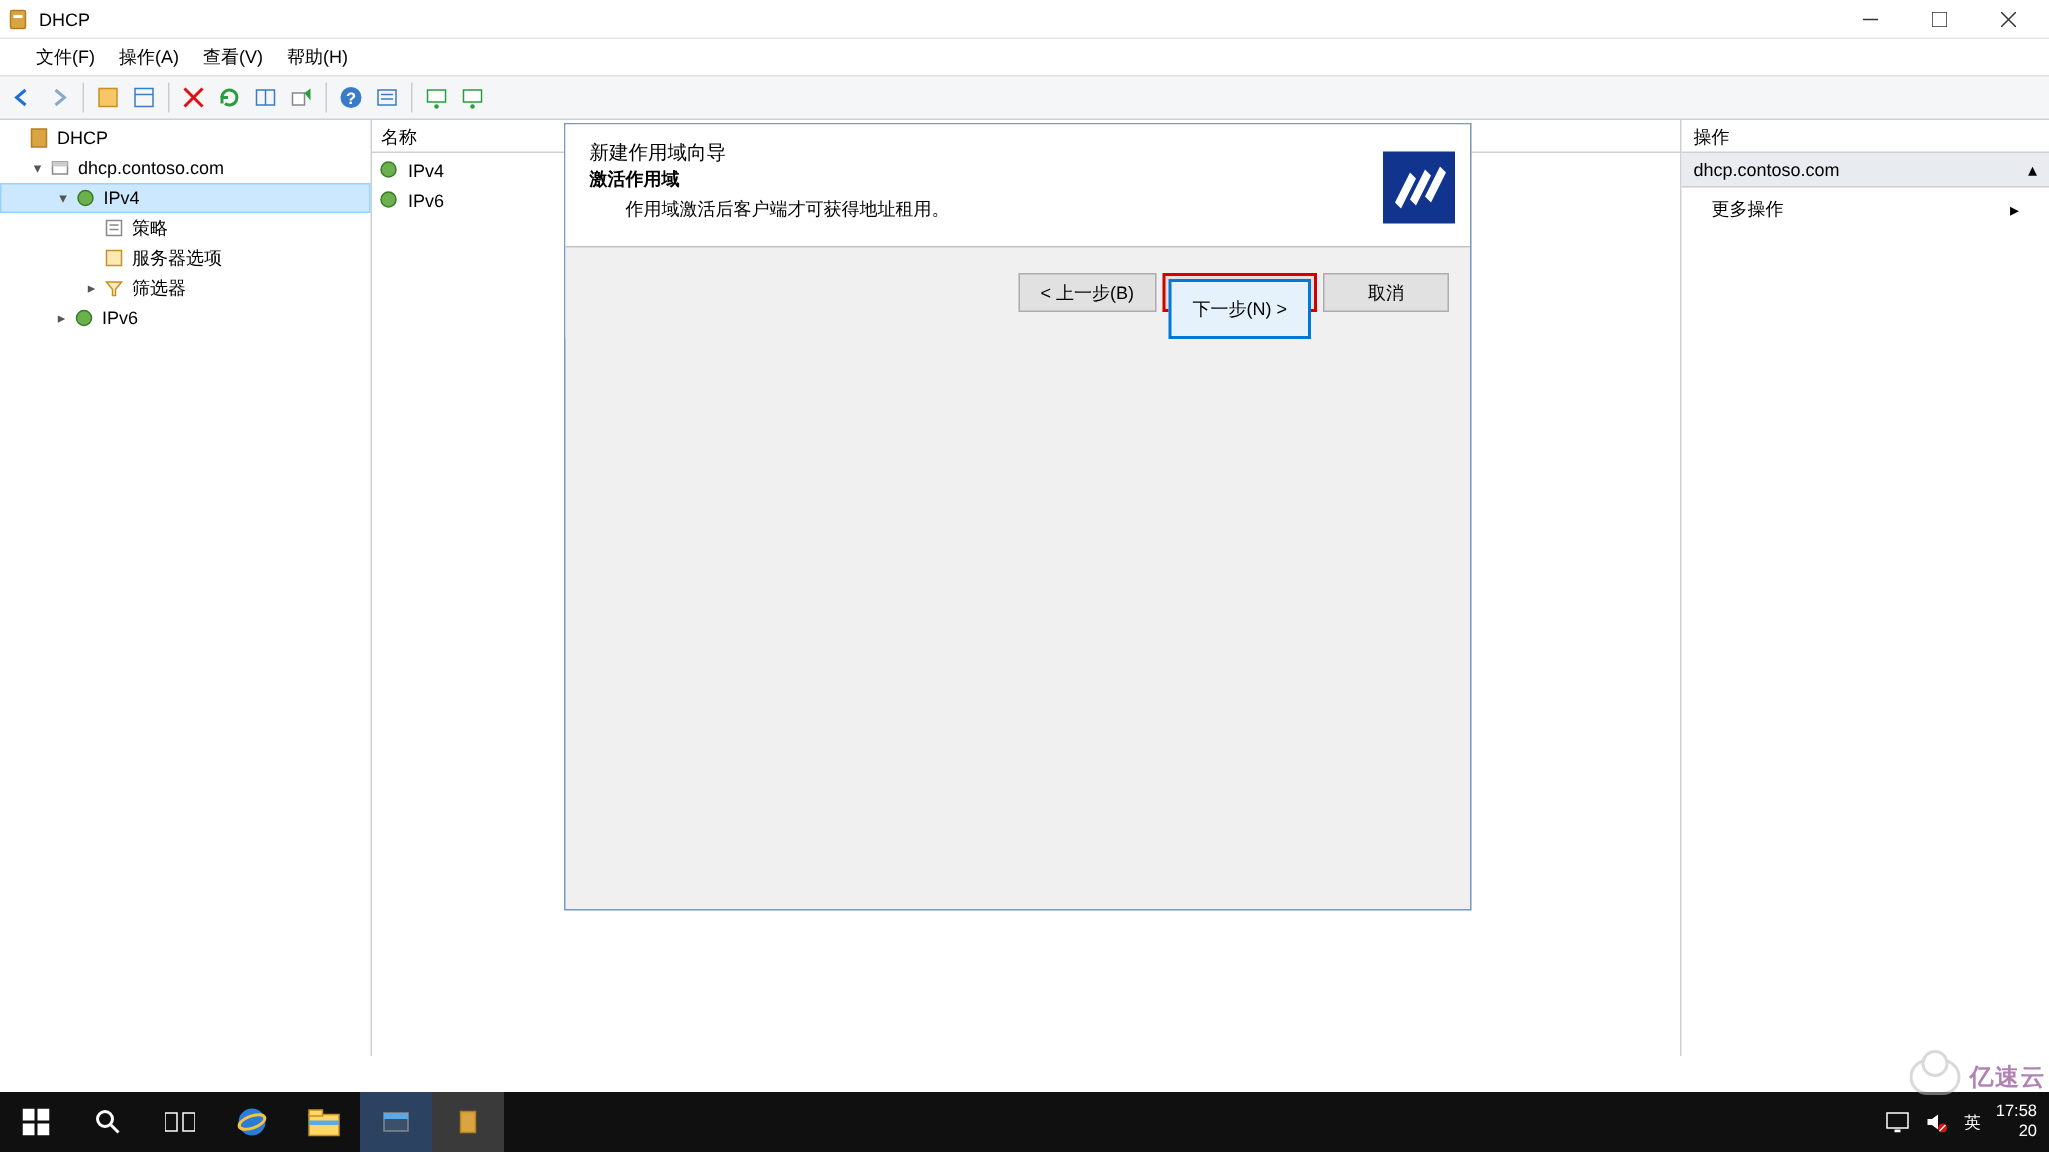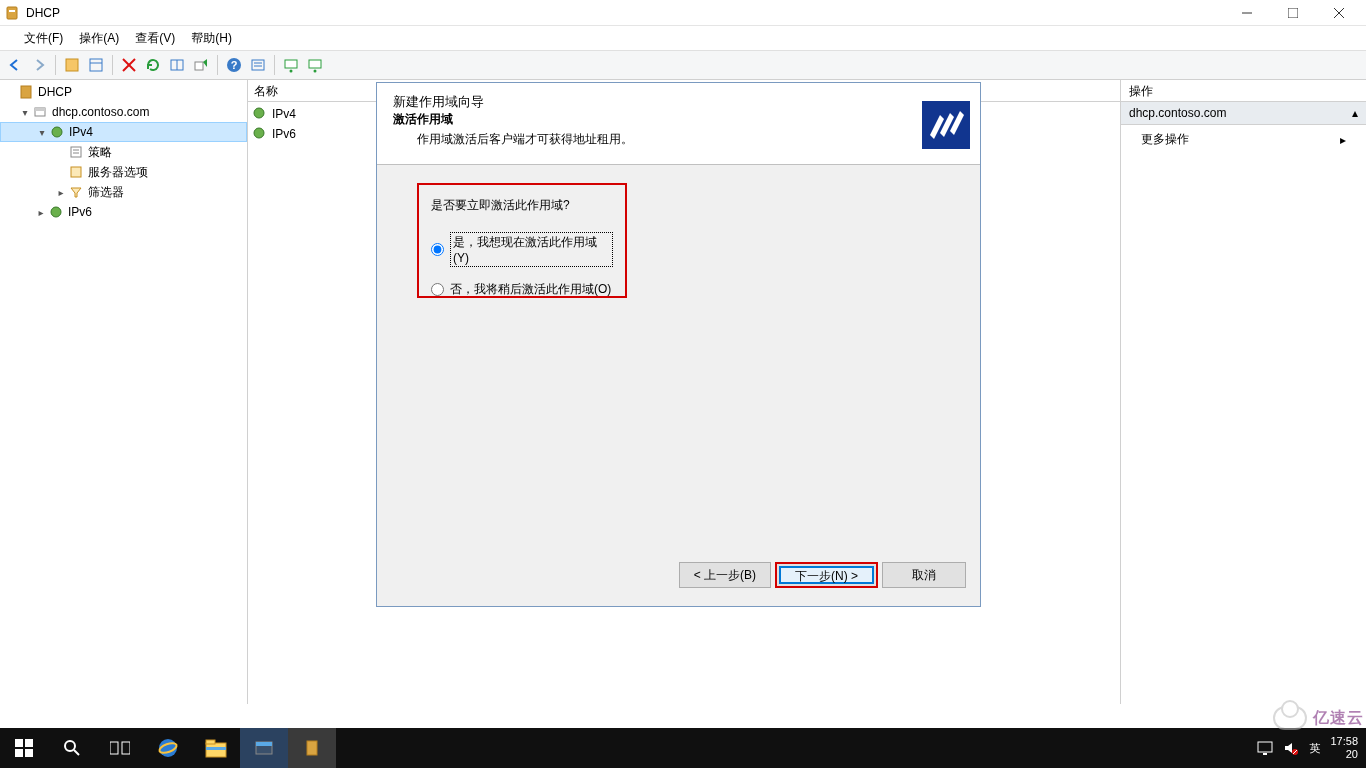--- a/index.html
+++ b/index.html
@@ -295,37 +295,24 @@
       <div class="wizard-header">
         <div class="wiz-title">新建作用域向导</div>
         <div class="wiz-sub">激活作用域</div>
         <div class="wiz-desc">作用域激活后客户端才可获得地址租用。</div>
         <div class="wiz-icon">
           <svg width="40" height="40">
               <path d="M4 30 L14 10 L18 14 L8 34 Z M14 28 L24 8 L28 12 L18 32 Z M24 26 L34 6 L38 10 L28 30 Z" fill="#fff"></path>
             </svg>
         </div>
       </div>
-      <div class="wizard-body">
-        <div class="wiz-question-box">
-          <div>是否要立即激活此作用域?</div>
-          <label class="wiz-radio-row first">
-            <input type="radio" name="activate" checked="" style="">
-            <span class="dotted">是，我想现在激活此作用域(Y)</span>
-          </label>
-          <label class="wiz-radio-row">
-            <input type="radio" name="activate" style="">
-            <span>否，我将稍后激活此作用域(O)</span>
-          </label>
-        </div>
-      </div>
       <div class="wizard-footer">
         <button class="wiz-btn">&lt; 上一步(B)</button>
         <span class="wiz-btn default-wrap">
-          <button class="wiz-btn default" style="min-width:80px;height:18px;">下一步(N) &gt;</button>
+          <button class="wiz-btn default" style="min-width:80px;height:40px;">下一步(N) &gt;</button>
         </span>
         <button class="wiz-btn">取消</button>
       </div>
     </div>
   </div>
 
   <div class="action-pane">
     <div class="action-header">操作</div>
     <div class="action-section-title">
       <span>dhcp.contoso.com</span>

